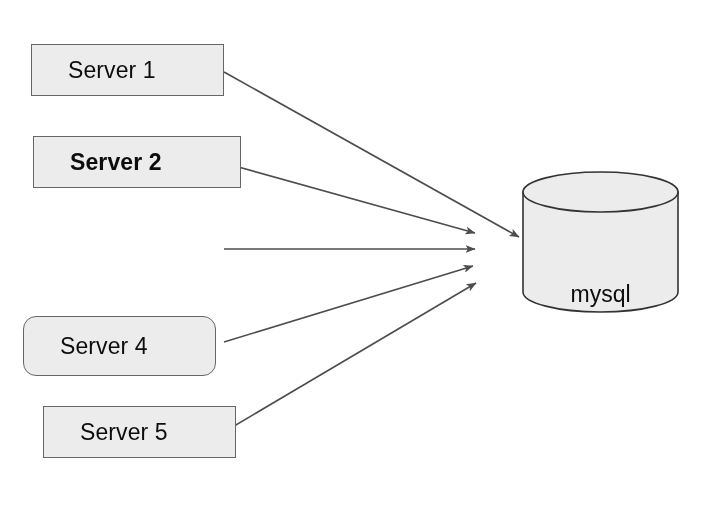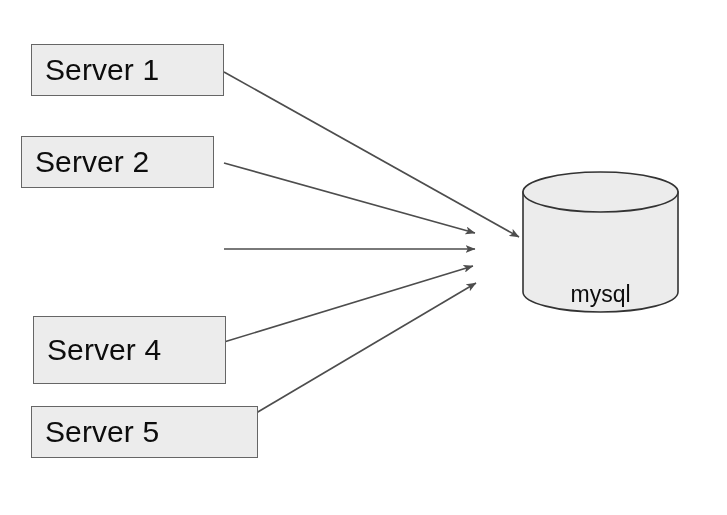--- a/index.html
+++ b/index.html
@@ -21,23 +21,23 @@
   }
   .node-box {
     position: absolute;
     box-sizing: border-box;
     background: #ececec;
     border: 1.6px solid #666666;
     display: flex;
     align-items: center;
   }
   .node-label {
-    font-size: 30px;
+    font-size: 23px;
     color: #0d0d0d;
-    padding-left: 13px;
+    padding-left: 36px;
     letter-spacing: 0.1px;
     white-space: nowrap;
   }
   .db-label {
     position: absolute;
     font-size: 23px;
     color: #0d0d0d;
     white-space: nowrap;
     text-align: center;
   }
@@ -70,30 +70,30 @@
 
     <line x1="224" y1="342" x2="473" y2="266" stroke="#4d4d4d" stroke-width="1.6" marker-end="url(#arrowhead)"></line>
 
     <line x1="224" y1="432" x2="476" y2="283" stroke="#4d4d4d" stroke-width="1.6" marker-end="url(#arrowhead)"></line>
   </svg>
 
   <div class="node-box" style="left:31px; top:44px; width:193px; height:52px;">
     <span class="node-label">Server 1</span>
   </div>
 
-  <div class="node-box" style="left:21px; top:136px; width:193px; height:52px;">
+  <div class="node-box" style="left:33px; top:136px; width:208px; height:52px;font-weight:bold;">
     <span class="node-label">Server 2</span>
   </div>
 
 
-  <div class="node-box" style="left:33px; top:316px; width:193px; height:68px;">
+  <div class="node-box" style="left:23px; top:316px; width:193px; height:60px;border-radius:13px;">
     <span class="node-label">Server 4</span>
   </div>
 
-  <div class="node-box" style="left:31px; top:406px; width:227px; height:52px;">
+  <div class="node-box" style="left:43px; top:406px; width:193px; height:52px;">
     <span class="node-label">Server 5</span>
   </div>
 
   <svg class="db" viewBox="0 0 727 515">
 
     <path d="M523,192 L523,292 A77.5,20 0 0 0 678,292 L678,192 Z" fill="#ececec" stroke="#333333" stroke-width="1.6"></path>
 
     <ellipse cx="600.5" cy="192" rx="77.5" ry="20" fill="#ececec" stroke="#333333" stroke-width="1.6"></ellipse>
   </svg>
 

